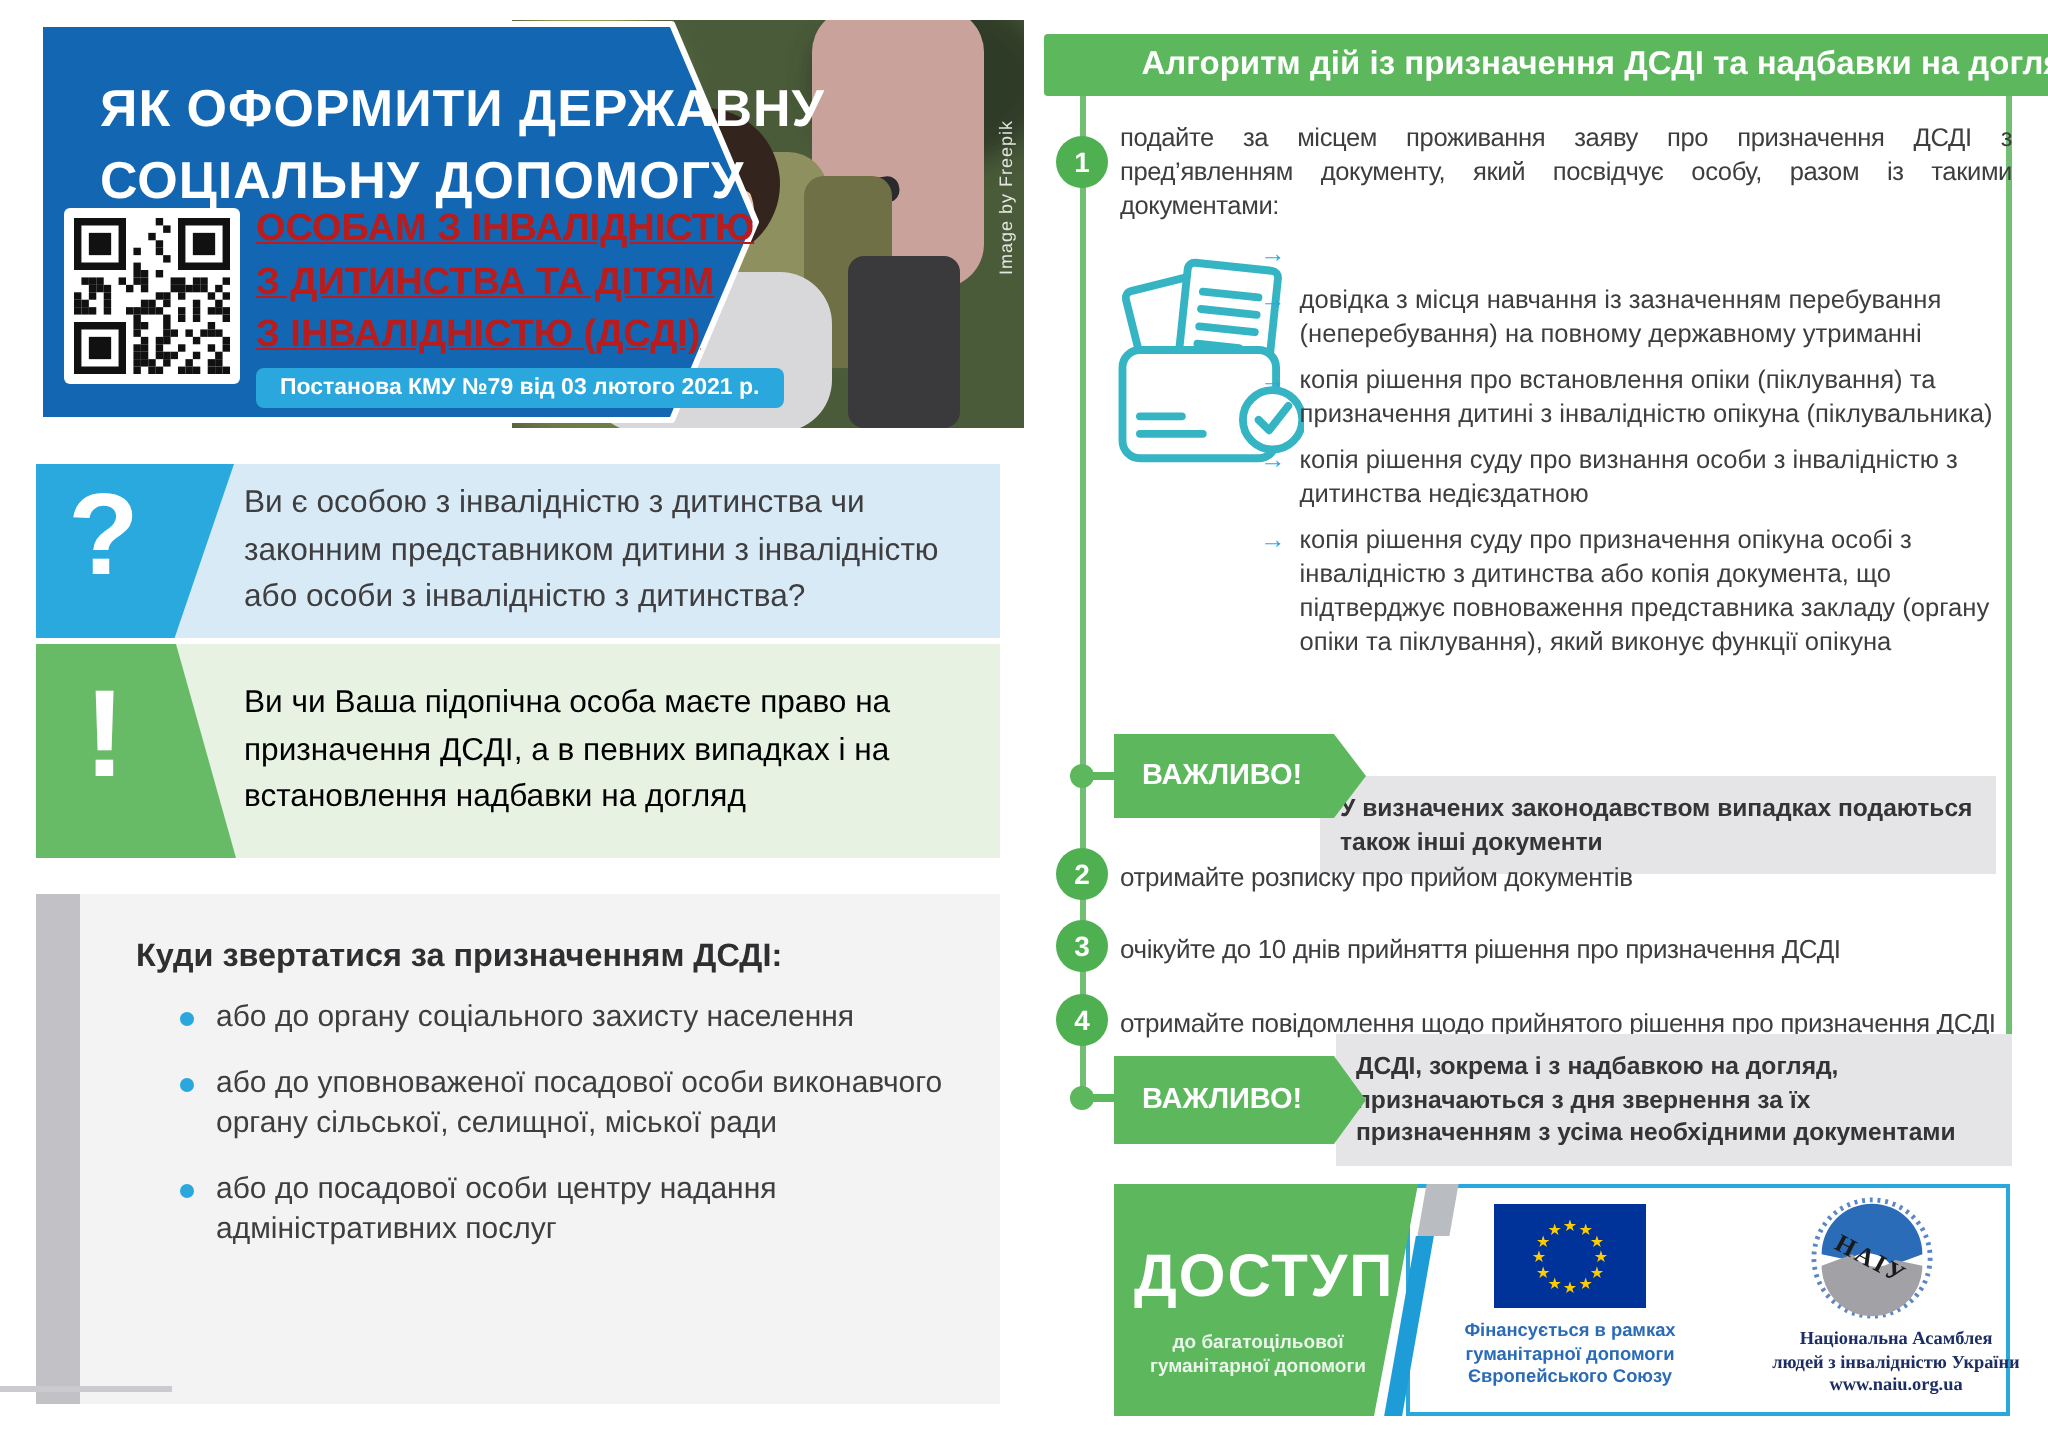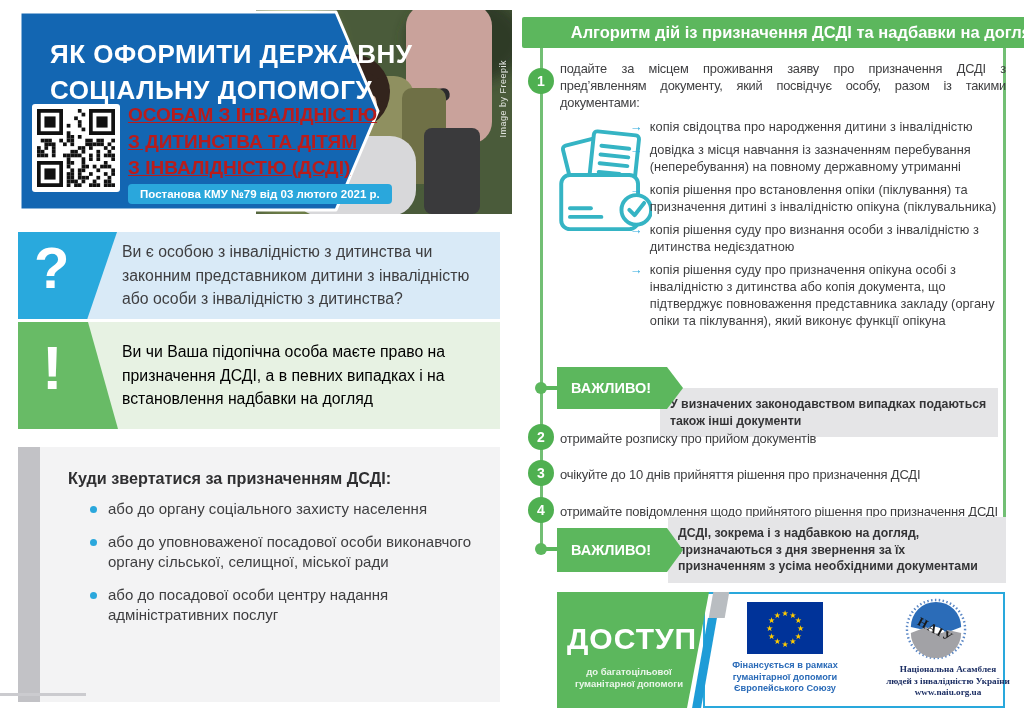--- a/index.html
+++ b/index.html
@@ -309,21 +309,20 @@
       <line x1="16" y1="96" x2="40" y2="96"></line>
         <line x1="16" y1="106" x2="52" y2="106"></line>
       <circle cx="92" cy="98" r="17"></circle>
       <polyline points="84,98 90,104 101,90" fill="none"></polyline>
     </g>
   </svg>
 
   <div class="abs doc-list">
     <div class="doc-item">
         <span class="doc-arrow">→</span>
-        <span>копія свідоцтва про народження дитини з інвалідністю</span>
       </div>
     <div class="doc-item">
         <span class="doc-arrow">→</span>
         <span>довідка з місця навчання із зазначенням перебування (неперебування) на повному державному утриманні</span>
       </div>
     <div class="doc-item">
         <span class="doc-arrow">→</span>
         <span>копія рішення про встановлення опіки (піклування) та призначення дитині з інвалідністю опікуна (піклувальника)</span>
       </div>
     <div class="doc-item">

